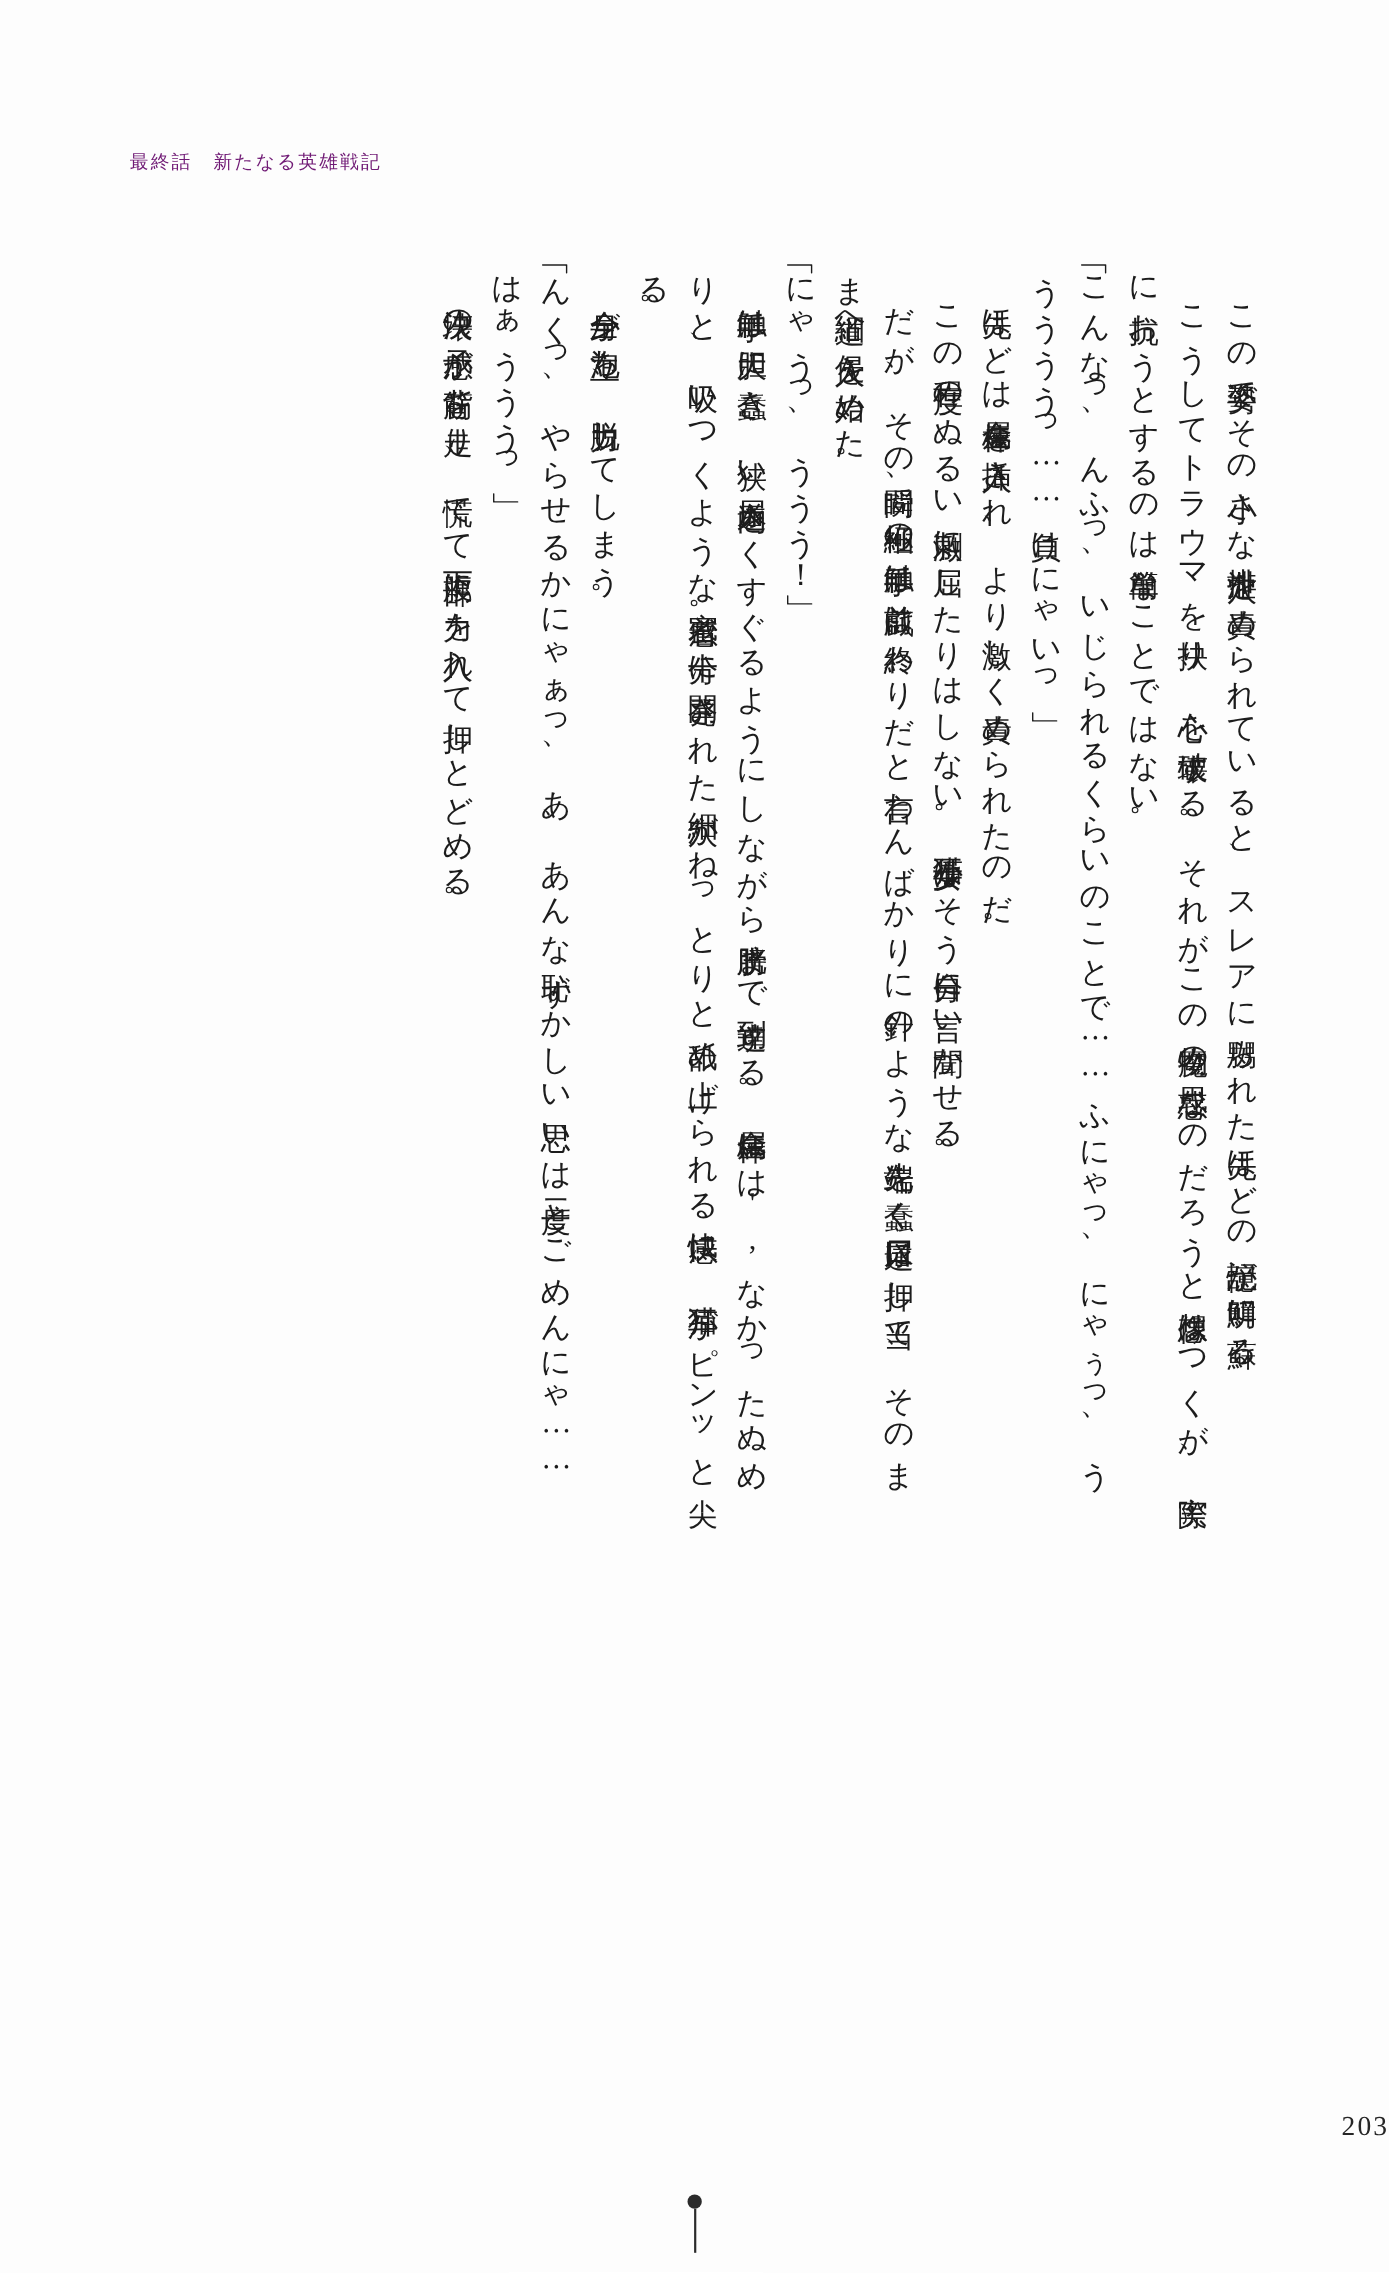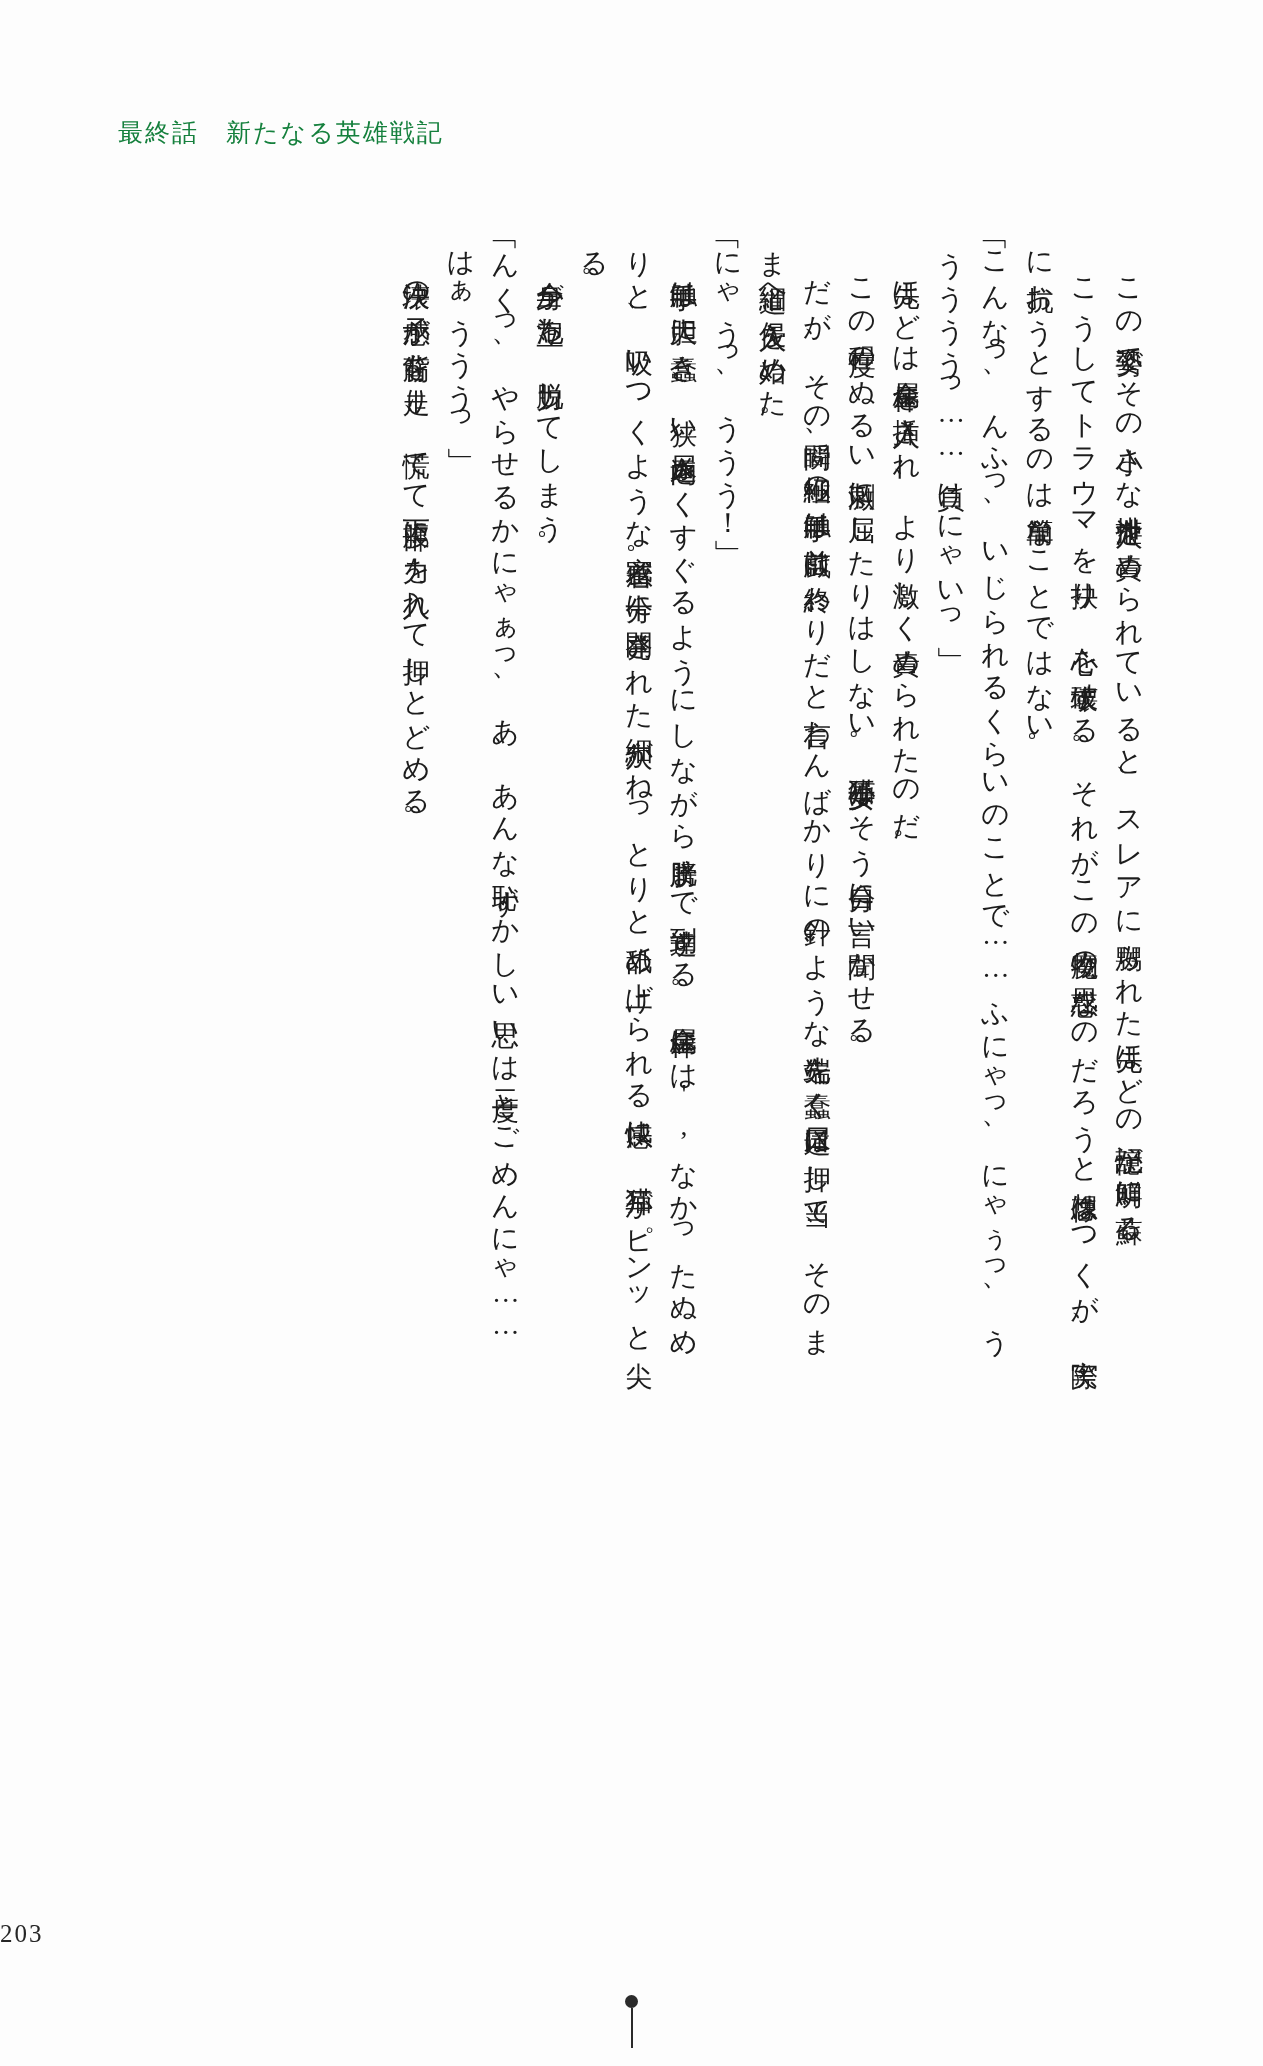--- a/index.html
+++ b/index.html
@@ -13,25 +13,25 @@
     height: 2066px;
     background: #fdfdfd;
     overflow: hidden;
     font-family: "Liberation Serif", "DejaVu Serif", serif;
     color: #1a1a1a;
   }
 
   
   .header {
     position: absolute;
-    top: 116px;
+    top: 136px;
     left: 118px;
-    font-size: 25px;
+    font-size: 17px;
     letter-spacing: 2px;
-    color: #15803d;
+    color: #701a75;
     white-space: nowrap;
   }
 
   
   .body-text {
     position: absolute;
     top: 232px;
     right: 112px;
     height: 1110px;
     width: 940px;
@@ -50,21 +50,21 @@
   .body-text p.indent {
     text-indent: 1em;
   }
 
   
   .folio {
     position: absolute;
     bottom: 118px;
     left: 0;
     width: 100%;
-    text-align: left;
+    text-align: right;
     font-size: 25px;
     letter-spacing: 2px;
     color: #262626;
   }
 
   
   .binding-mark {
     position: absolute;
     bottom: 18px;
     left: 50%;

